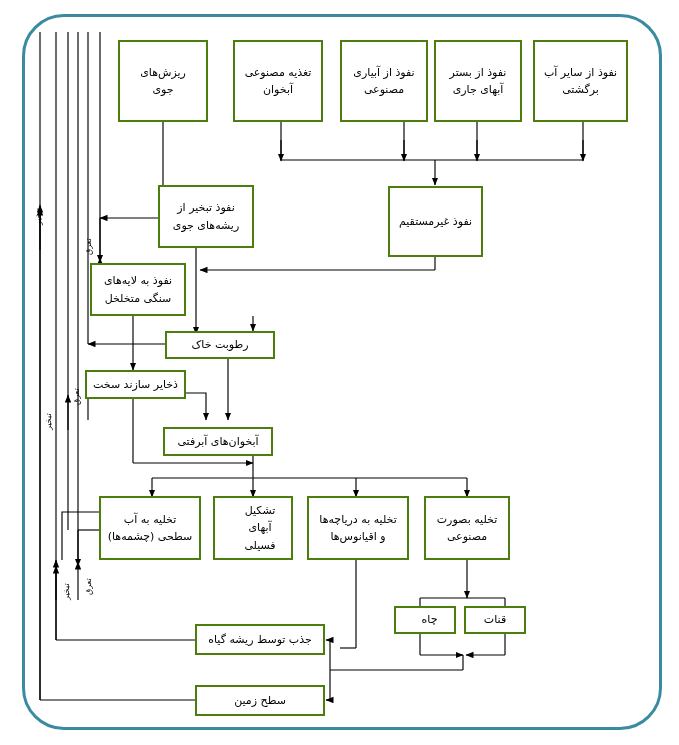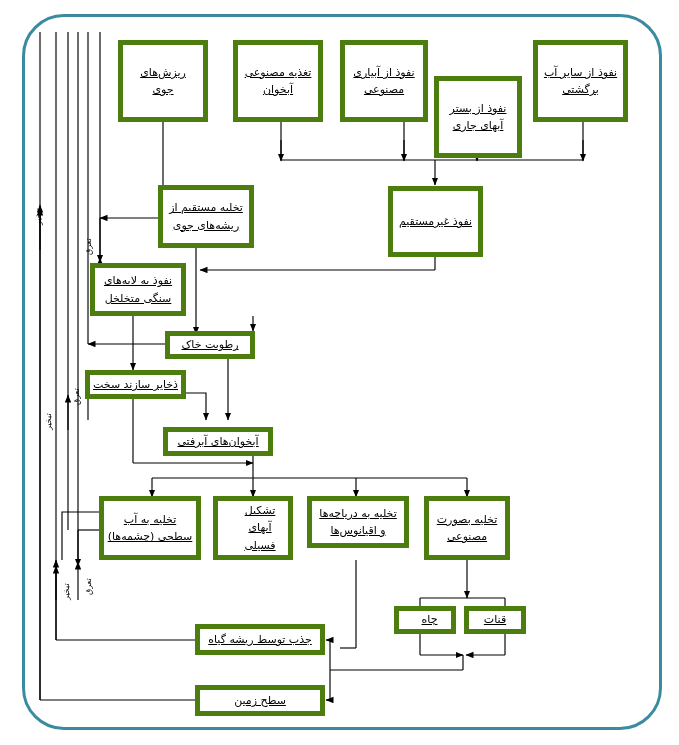--- a/index.html
+++ b/index.html
@@ -29,34 +29,33 @@
   #wires{
     position:absolute;
     left:0; top:0;
     width:679px; height:745px;
   }
 
   
   .box{
     position:absolute;
     box-sizing:border-box;
-    border:5px solid #4d7c0f;
+    border:2px solid #4d7c0f;
     background:#ffffff;
     display:flex;
     flex-direction:column;
     align-items:center;
     justify-content:center;
     text-align:center;
     font-family:"DejaVu Sans","Liberation Sans",sans-serif;
     font-size:11px;
     line-height:1.55;
     color:#000000;
     padding:2px 3px;
     direction:rtl;
-    text-decoration:underline;
   }
   .box .l2{display:block;}
 
   
   .vlabel{
     position:absolute;
     font-family:"DejaVu Sans","Liberation Sans",sans-serif;
     font-size:8px;
     color:#000000;
     white-space:nowrap;
@@ -190,45 +189,45 @@
   <div class="box" style="left:233px; top:40px; width:90px; height:82px;">
     <span>تغذیه مصنوعی</span>
     <span class="l2">آبخوان</span>
   </div>
 
   <div class="box" style="left:340px; top:40px; width:88px; height:82px;">
     <span>نفوذ از آبیاری</span>
     <span class="l2">مصنوعی</span>
   </div>
 
-  <div class="box" style="left:434px; top:40px; width:88px; height:82px;margin-top:36px;">
+  <div class="box" style="left:434px; top:40px; width:88px; height:82px;">
     <span>نفوذ از بستر</span>
     <span class="l2">آبهای جاری</span>
   </div>
 
   <div class="box" style="left:533px; top:40px; width:95px; height:82px;">
     <span>نفوذ از سایر آب</span>
     <span class="l2">برگشتی</span>
   </div>
 
   <div class="box" style="left:158px; top:185px; width:96px; height:63px;">
-    <span>تخلیه مستقیم از</span>
+    <span>نفوذ تبخیر از</span>
     <span class="l2">ریشه‌های جوی</span>
   </div>
 
   <div class="box" style="left:388px; top:186px; width:95px; height:71px;">
     <span>نفوذ غیرمستقیم</span>
   </div>
 
   <div class="box" style="left:90px; top:263px; width:96px; height:53px;">
     <span>نفوذ به لایه‌های</span>
     <span class="l2">سنگی متخلخل</span>
   </div>
 
-  <div class="box" style="left:165px; top:331px; width:90px; height:28px;">
+  <div class="box" style="left:165px; top:331px; width:110px; height:28px;">
     <span>رطوبت خاک</span>
   </div>
 
   <div class="box" style="left:85px; top:370px; width:101px; height:29px;">
     <span>ذخایر سازند سخت</span>
   </div>
 
   <div class="box" style="left:163px; top:419px; width:110px; height:29px;margin-top:8px;">
     <span>آبخوان‌های آبرفتی</span>
   </div>
@@ -236,21 +235,21 @@
   <div class="box" style="left:99px; top:496px; width:102px; height:64px;">
     <span>تخلیه به آب</span>
     <span class="l2">سطحی (چشمه‌ها)</span>
   </div>
 
   <div class="box" style="left:213px; top:496px; width:80px; height:64px;padding-left:17px;">
     <span>تشکیل آبهای</span>
     <span class="l2">فسیلی</span>
   </div>
 
-  <div class="box" style="left:307px; top:496px; width:102px; height:52px;">
+  <div class="box" style="left:307px; top:496px; width:102px; height:64px;">
     <span>تخلیه به دریاچه‌ها</span>
     <span class="l2">و اقیانوس‌ها</span>
   </div>
 
   <div class="box" style="left:424px; top:496px; width:86px; height:64px;">
     <span>تخلیه بصورت</span>
     <span class="l2">مصنوعی</span>
   </div>
 
   <div class="box" style="left:394px; top:606px; width:62px; height:28px;padding-left:12px;">

